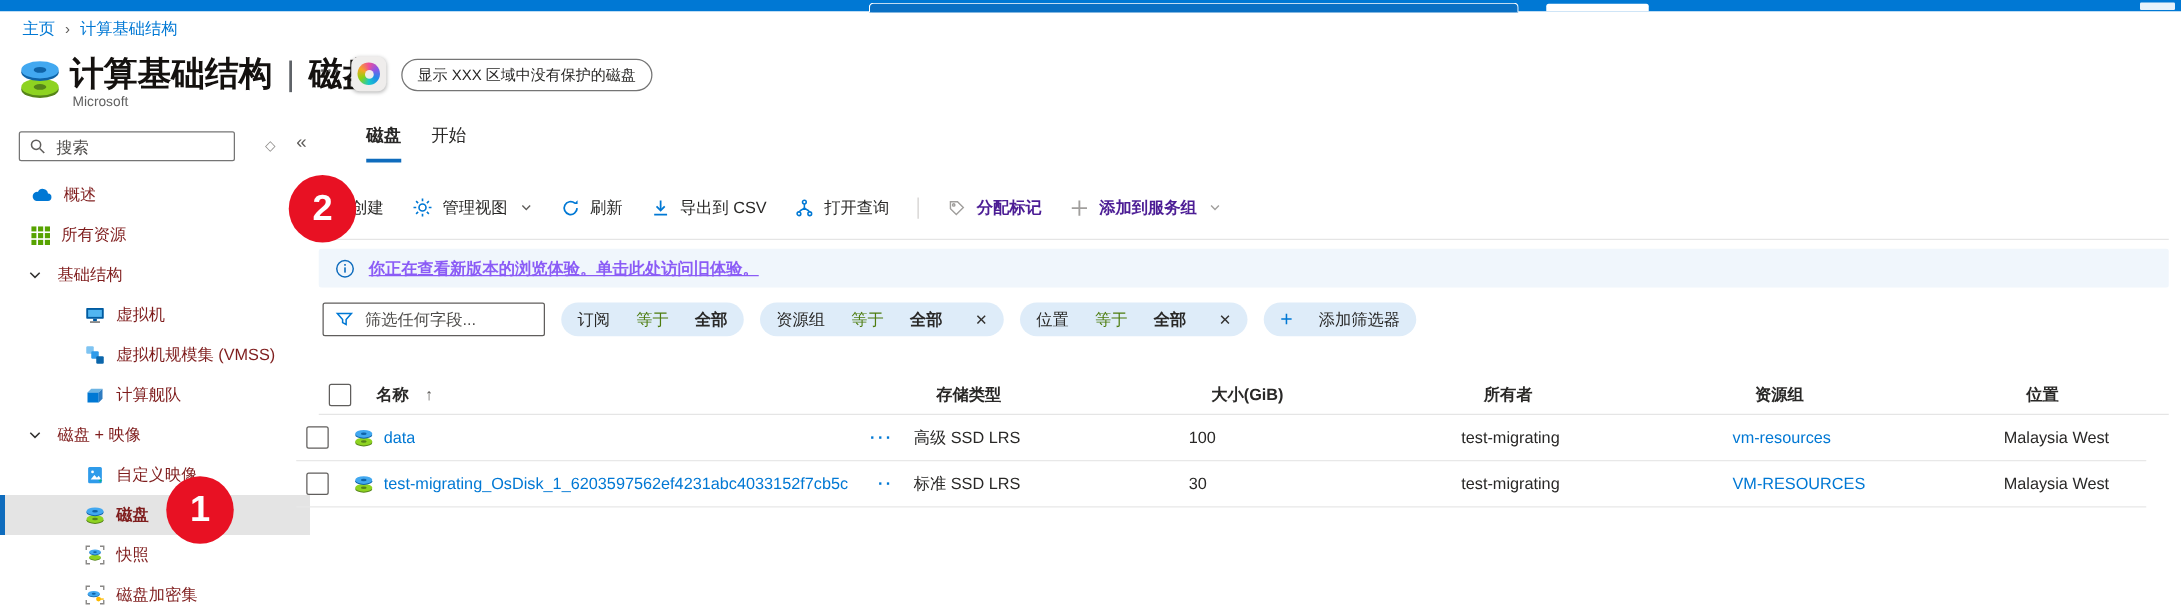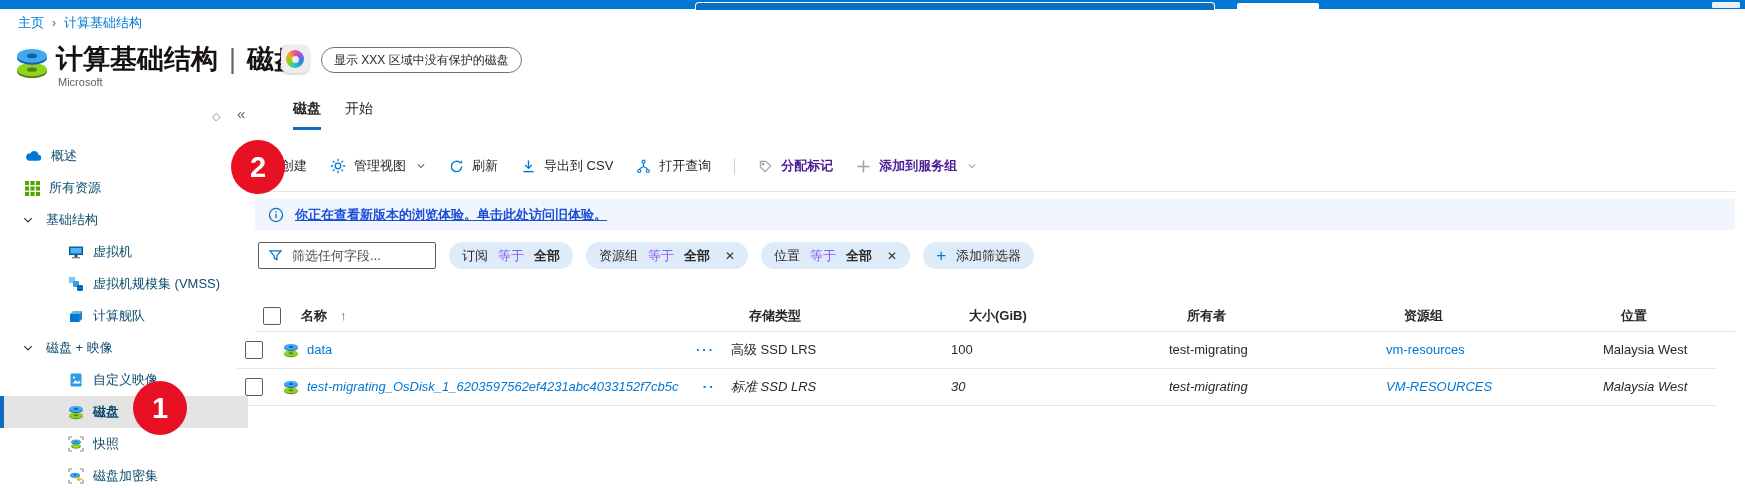--- a/index.html
+++ b/index.html
@@ -34,21 +34,21 @@
   .hint-pill{position:absolute;left:321px;top:47px;height:24px;line-height:24px;border:1px solid #757575;
     border-radius:13px;padding:0 12px;font-size:12px;color:#292827;background:#fff;cursor:pointer;}
   
   .sidebar{position:absolute;left:0;top:92px;width:248px;bottom:0;background:#fff;}
   .side-search{position:absolute;left:15px;top:13px;width:173px;height:24px;border:1px solid #757575;border-radius:2px;
     display:flex;align-items:center;gap:6px;padding:0 7px;box-sizing:border-box;background:#fff;}
   .side-search input{border:none;outline:none;flex:1;min-width:0;font-family:inherit;font-size:13px;color:#292827;background:transparent;}
   .side-search input::placeholder{color:#4f4d4b;opacity:1;}
   .side-sync{position:absolute;left:212px;top:18px;color:#8a8886;font-size:11px;cursor:pointer;}
   .nav{position:absolute;left:0;top:48px;right:0;}
-  .nav-item{height:32px;display:flex;align-items:center;gap:9px;padding-left:25px;cursor:pointer;position:relative;color:#0c4a6e;}
+  .nav-item{height:32px;display:flex;align-items:center;gap:9px;padding-left:25px;cursor:pointer;position:relative;color:#7f1d1d;}
   .nav-item.group{padding-left:22px;gap:12px;}
   .nav-item.child{padding-left:68px;}
   .nav-item.selected{background:#e4e4e4;font-weight:bold;}
   .nav-item.selected::before{content:"";position:absolute;left:0;top:0;bottom:0;width:4px;background:#0f6cbd;}
   .nav-item svg{flex:0 0 auto;}
   
   .collapse{position:absolute;left:237px;top:105px;color:#605e5c;font-size:15px;cursor:pointer;}
   .tabs{position:absolute;left:293px;top:100px;display:flex;gap:24px;font-size:14px;}
   .tab{padding-bottom:9px;cursor:pointer;color:#292827;border-bottom:3px solid transparent;}
   .tab.active{font-weight:bold;border-bottom-color:#0f6cbd;}
@@ -56,38 +56,38 @@
   .tbi{display:flex;align-items:center;gap:8px;cursor:pointer;white-space:nowrap;}
   .tbi .ic{color:#0078d4;display:flex;align-items:center;}
   .tbi.disabled{color:#4c1d95;cursor:default;font-weight:bold;}
   .tbi.disabled .ic{color:#a19f9d;}
   .chev{margin-left:2px;display:flex;}
   .tb-sep{width:1px;height:17px;background:#d2d0ce;}
   .hr{position:absolute;left:255px;top:191px;width:1480px;height:1px;background:#e5e5e5;}
   
   .banner{position:absolute;left:255px;top:199px;width:1480px;height:31px;background:#f0f6fc;border-radius:2px;
     display:flex;align-items:center;gap:11px;padding-left:13px;box-sizing:border-box;}
-  .banner a{color:#1d4ed8;text-decoration:underline;font-weight:600;cursor:pointer;}
+  .banner a{color:#8b5cf6;text-decoration:underline;font-weight:600;cursor:pointer;}
   
   .filters{position:absolute;left:258px;top:242px;display:flex;align-items:center;gap:13px;}
   .filter-input{width:178px;height:27px;border:1px solid #605e5c;border-radius:2px;display:flex;align-items:center;
     gap:7px;padding:0 9px;box-sizing:border-box;background:#fff;}
   .filter-input input{border:none;outline:none;flex:1;min-width:0;font-family:inherit;font-size:13px;color:#292827;}
   .filter-input input::placeholder{color:#4f4d4b;opacity:1;}
-  .pill{height:27px;background:#deecf9;border-radius:14px;display:flex;align-items:center;gap:10px;
+  .pill{height:27px;background:#deecf9;border-radius:14px;display:flex;align-items:center;gap:21px;
     padding:0 13px;cursor:pointer;color:#292827;white-space:nowrap;}
-  .pill .op{color:#8b5cf6;}
+  .pill .op{color:#4d7c0f;}
   .pill .val{font-weight:bold;}
   .pill .x{margin-left:5px;color:#323130;font-size:12px;cursor:pointer;}
   .pill .plus{color:#0078d4;font-size:17px;font-weight:400;line-height:1;}
   
   .tgrid{display:grid;grid-template-columns:46px 448px 220px 218px 217px 217px 1fr;align-items:center;}
   .thead{position:absolute;left:255px;top:300px;width:1480px;height:31px;font-weight:bold;border-bottom:1px solid #e5e5e5;}
   .trow{position:absolute;left:237px;width:1480px;height:37px;border-bottom:1px solid #e8e8e8;}
-  .row0{top:331px;} .row1{top:368px;font-style:italic;}
+  .row0{top:331px;} .row1{top:368px;}
   .cbx{width:18px;height:18px;border:1px solid #605e5c;border-radius:2px;background:#fff;margin-left:8px;cursor:pointer;box-sizing:border-box;}
   .namecell{display:flex;align-items:center;gap:8px;padding-right:16px;min-width:0;}
   .namecell a{color:#0078d4;cursor:pointer;white-space:nowrap;overflow:hidden;text-overflow:ellipsis;}
   .sorticon{color:#605e5c;font-weight:400;margin-left:5px;}
   .moredots{margin-left:auto;color:#0078d4;font-weight:bold;letter-spacing:2px;cursor:pointer;}
   .rg-link{color:#0078d4;cursor:pointer;}
   
   .annot{position:absolute;width:54px;height:54px;border-radius:50%;background:#e81123;color:#fff;
     display:flex;align-items:center;justify-content:center;font-size:29px;font-weight:bold;z-index:60;}
   .annot1{left:133px;top:381px;}
@@ -124,20 +124,27 @@
   <span>磁盘</span>
 </div>
 <div class="page-subtitle">Microsoft</div>
 <div class="hdr-more">···</div>
 <div class="copilot">
     <div class="copilot-swirl"></div>
   </div>
 <div class="hint-pill">显示 XXX 区域中没有保护的磁盘</div>
 
 <div class="sidebar">
+  <div class="side-search">
+    <svg width="14" height="14" viewBox="0 0 16 16" fill="none" stroke="#605e5c" stroke-width="1.4">
+        <circle cx="6.7" cy="6.7" r="4.2"></circle>
+        <path d="M10 10l4.2 4.2"></path>
+      </svg>
+    <input placeholder="搜索" style="">
+  </div>
   <div class="side-sync">◇</div>
 
   <div class="nav">
     <div class="nav-item">
       <svg width="17" height="17" viewBox="0 0 16 16">
           <path d="M4 12h8.2a2.8 2.8 0 0 0 .4-5.6A4 4 0 0 0 5 5.2 3.4 3.4 0 0 0 4 12z" fill="#0078d4"></path>
         </svg>
       <span>概述</span>
     </div>
     <div class="nav-item">

